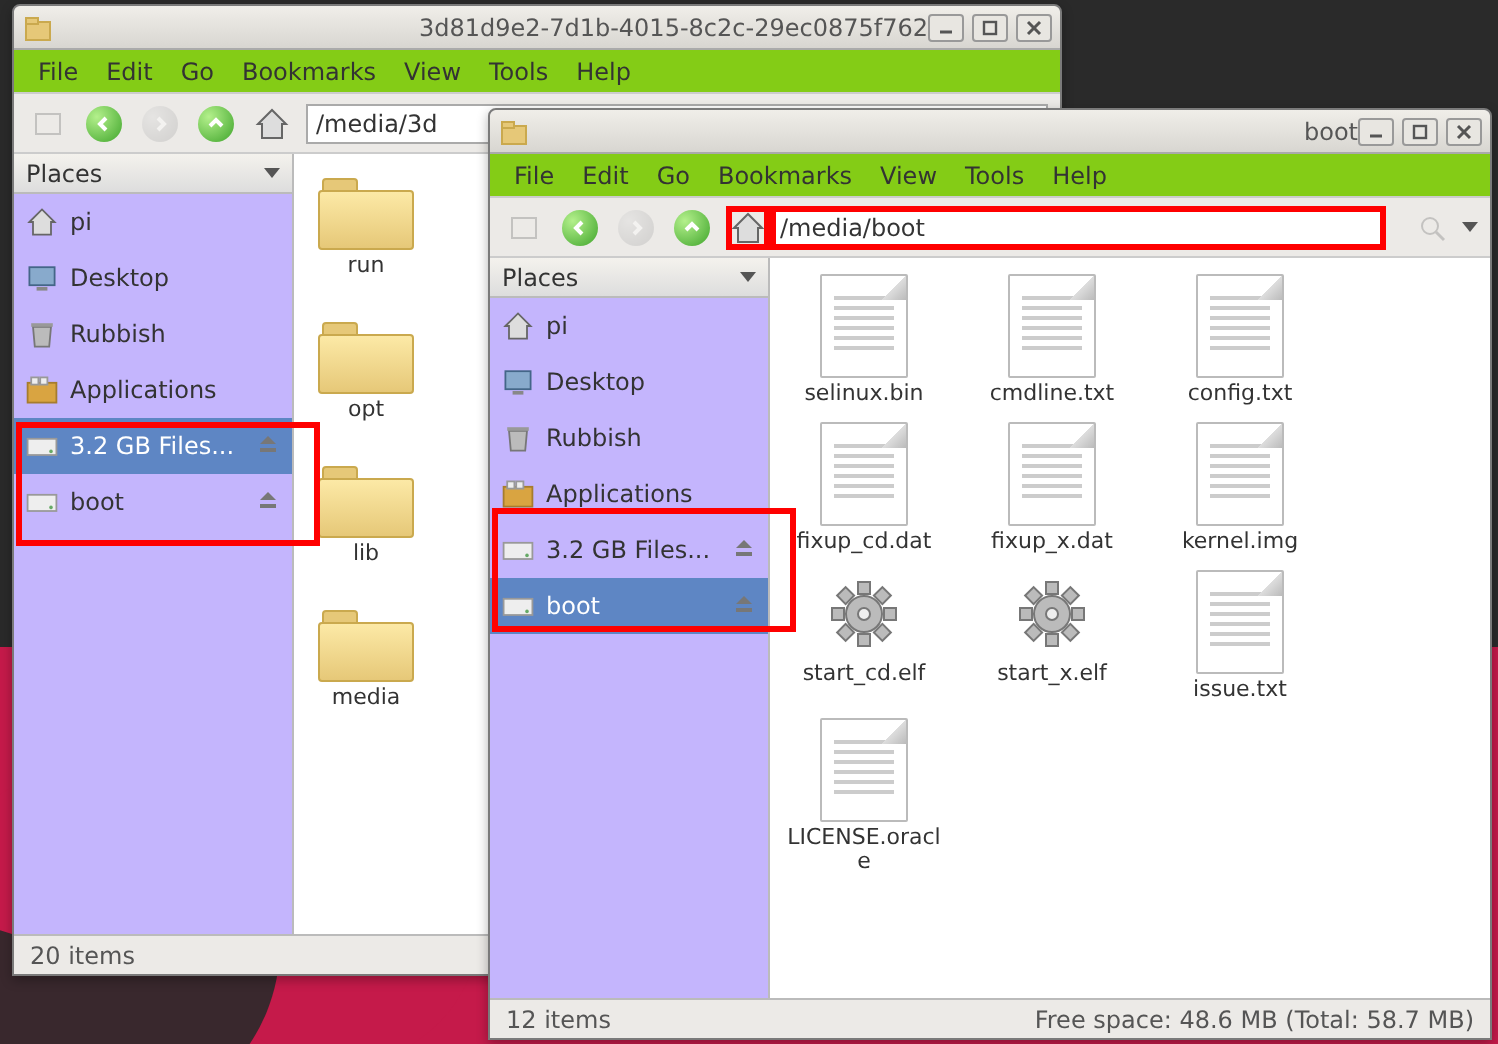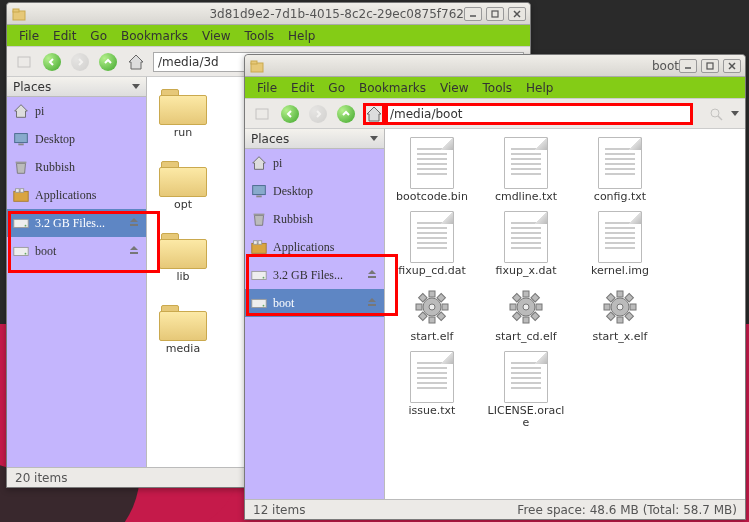--- a/index.html
+++ b/index.html
@@ -24,21 +24,21 @@
   .home-icon svg { width: 20px; height: 20px; }
   .path-input { flex: 1; height: 20px; background: #fff; border: 1px solid #aaa; padding: 0 4px; color: #333; font-size: 12px; }
   .zoom-area { display:flex; gap:4px; align-items:center; margin-left:6px;}
   .body-area { flex: 1; display: flex; min-height: 0; background: #fff; }
   .sidebar { width: 140px; background: #c4b5fd; border-right: 1px solid #bbb; display: flex; flex-direction: column; }
   .sidebar-header { height: 20px; background: linear-gradient(#f4f2ed,#ddd); border-bottom: 1px solid #bbb; display: flex; align-items: center; padding: 0 6px; justify-content: space-between; color:#333;}
   .places-list { flex: 1; overflow: hidden; }
   .place { height: 28px; display: flex; align-items: center; padding: 0 4px; gap: 4px; cursor: pointer; color:#333; }
   .place.selected { background: #5e86c4; color: #fff; }
   .place .picon { width: 20px; display: flex; justify-content: center; }
-  .place .plabel { flex: 1; white-space: nowrap; overflow: hidden; text-overflow: ellipsis; font-family: Liberation Serif, serif; }
+  .place .plabel { flex: 1; white-space: nowrap; overflow: hidden; text-overflow: ellipsis; }
   .place .eject { width: 14px; }
   .content { flex: 1; background: #fff; overflow: auto; padding: 8px; }
   .filegrid { display: flex; flex-wrap: wrap; gap: 8px 16px; align-content: flex-start; }
   .fileitem { width: 78px; display: flex; flex-direction: column; align-items: center; gap: 2px; cursor: pointer; }
   .fileitem.folder { width: 56px; }
   .folder-icon { width: 48px; height: 40px; position: relative; }
   .folder-icon::before { content:""; position:absolute; top:4px; left:2px; width:16px; height:8px; background:#e6c878; border-radius:2px 2px 0 0; border:1px solid #caa94e;}
   .folder-icon::after { content:""; position:absolute; top:10px; left:0; right:0; bottom:0; background:linear-gradient(#fce9a6,#e6c878); border:1px solid #caa94e; border-radius:2px;}
   .file-doc { width: 44px; height: 52px; background: #fff; border: 1px solid #bbb; position: relative; border-radius:1px;}
   .file-doc::before { content:""; position:absolute; top:10px; left:6px; right:6px; height:2px; background:#ccc; box-shadow: 0 5px 0 #ccc, 0 10px 0 #ccc, 0 15px 0 #ccc, 0 20px 0 #ccc, 0 25px 0 #ccc;}
@@ -372,21 +372,21 @@
                 <path d="M2 6 L6 2 L10 6 Z" fill="#777"></path>
                 <rect x="2" y="8" width="8" height="2" fill="#777"></rect>
               </svg></span>
           </div>
         </div>
     </div>
     <div class="content">
       <div class="filegrid" id="files2">
           <div class="fileitem">
             <div class="file-doc"></div>
-            <div class="flabel">bootcode.bin</div>
+            <div class="flabel">selinux.bin</div>
           </div>
           <div class="fileitem">
             <div class="file-doc"></div>
             <div class="flabel">cmdline.txt</div>
           </div>
           <div class="fileitem">
             <div class="file-doc"></div>
             <div class="flabel">config.txt</div>
           </div>
           <div class="fileitem">
@@ -411,58 +411,39 @@
                   <rect x="26.19238815542512" y="26.192388155425117" width="6" height="6" transform="rotate(45 29.19238815542512 29.192388155425117)"></rect>
                   <rect x="17" y="30" width="6" height="6" transform="rotate(90 20 33)"></rect>
                   <rect x="7.8076118445748826" y="26.19238815542512" width="6" height="6" transform="rotate(135 10.807611844574883 29.19238815542512)"></rect>
                   <rect x="4" y="17" width="6" height="6" transform="rotate(180 7 20)"></rect>
                   <rect x="7.807611844574881" y="7.8076118445748826" width="6" height="6" transform="rotate(225 10.80761184457488 10.807611844574883)"></rect>
                   <rect x="16.999999999999996" y="4" width="6" height="6" transform="rotate(270 19.999999999999996 7)"></rect>
                   <rect x="26.192388155425114" y="7.807611844574881" width="6" height="6" transform="rotate(315 29.192388155425114 10.80761184457488)"></rect>
                 </g>
               </svg>
             </div>
-            <div class="flabel">start.elf</div>
+            <div class="flabel">start_cd.elf</div>
           </div>
           <div class="fileitem">
             <div class="gear-icon">
               <svg viewBox="0 0 40 40">
                 <g fill="#bbb" stroke="#777">
                   <circle cx="20" cy="20" r="9"></circle>
                   <circle cx="20" cy="20" r="3" fill="#eee"></circle>
                   <rect x="30" y="17" width="6" height="6" transform="rotate(0 33 20)"></rect>
                   <rect x="26.19238815542512" y="26.192388155425117" width="6" height="6" transform="rotate(45 29.19238815542512 29.192388155425117)"></rect>
                   <rect x="17" y="30" width="6" height="6" transform="rotate(90 20 33)"></rect>
                   <rect x="7.8076118445748826" y="26.19238815542512" width="6" height="6" transform="rotate(135 10.807611844574883 29.19238815542512)"></rect>
                   <rect x="4" y="17" width="6" height="6" transform="rotate(180 7 20)"></rect>
                   <rect x="7.807611844574881" y="7.8076118445748826" width="6" height="6" transform="rotate(225 10.80761184457488 10.807611844574883)"></rect>
                   <rect x="16.999999999999996" y="4" width="6" height="6" transform="rotate(270 19.999999999999996 7)"></rect>
                   <rect x="26.192388155425114" y="7.807611844574881" width="6" height="6" transform="rotate(315 29.192388155425114 10.80761184457488)"></rect>
                 </g>
               </svg>
             </div>
-            <div class="flabel">start_cd.elf</div>
-          </div>
-          <div class="fileitem">
-            <div class="gear-icon">
-              <svg viewBox="0 0 40 40">
-                <g fill="#bbb" stroke="#777">
-                  <circle cx="20" cy="20" r="9"></circle>
-                  <circle cx="20" cy="20" r="3" fill="#eee"></circle>
-                  <rect x="30" y="17" width="6" height="6" transform="rotate(0 33 20)"></rect>
-                  <rect x="26.19238815542512" y="26.192388155425117" width="6" height="6" transform="rotate(45 29.19238815542512 29.192388155425117)"></rect>
-                  <rect x="17" y="30" width="6" height="6" transform="rotate(90 20 33)"></rect>
-                  <rect x="7.8076118445748826" y="26.19238815542512" width="6" height="6" transform="rotate(135 10.807611844574883 29.19238815542512)"></rect>
-                  <rect x="4" y="17" width="6" height="6" transform="rotate(180 7 20)"></rect>
-                  <rect x="7.807611844574881" y="7.8076118445748826" width="6" height="6" transform="rotate(225 10.80761184457488 10.807611844574883)"></rect>
-                  <rect x="16.999999999999996" y="4" width="6" height="6" transform="rotate(270 19.999999999999996 7)"></rect>
-                  <rect x="26.192388155425114" y="7.807611844574881" width="6" height="6" transform="rotate(315 29.192388155425114 10.80761184457488)"></rect>
-                </g>
-              </svg>
-            </div>
             <div class="flabel">start_x.elf</div>
           </div>
           <div class="fileitem">
             <div class="file-doc"></div>
             <div class="flabel">issue.txt</div>
           </div>
           <div class="fileitem">
             <div class="file-doc"></div>
             <div class="flabel">LICENSE.oracle</div>
           </div>

